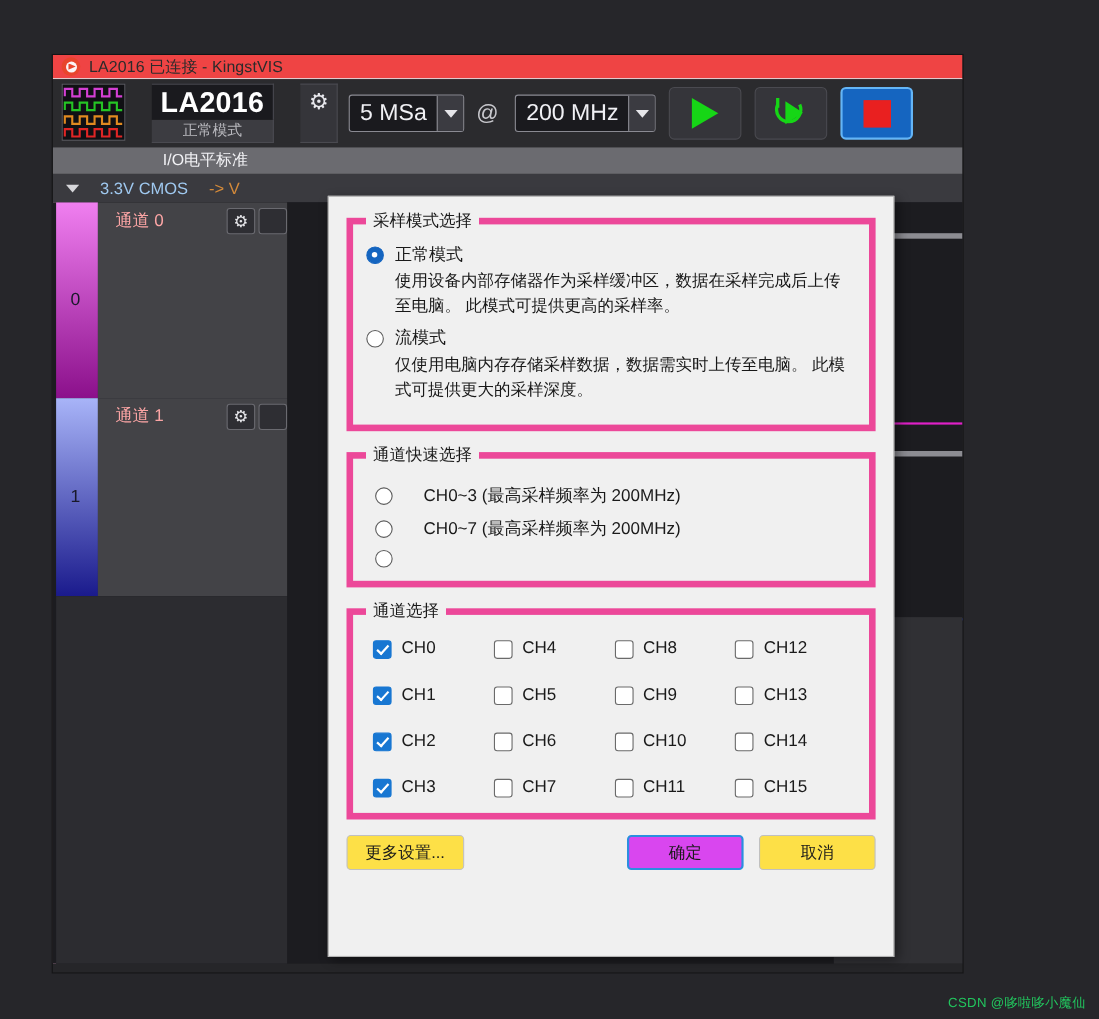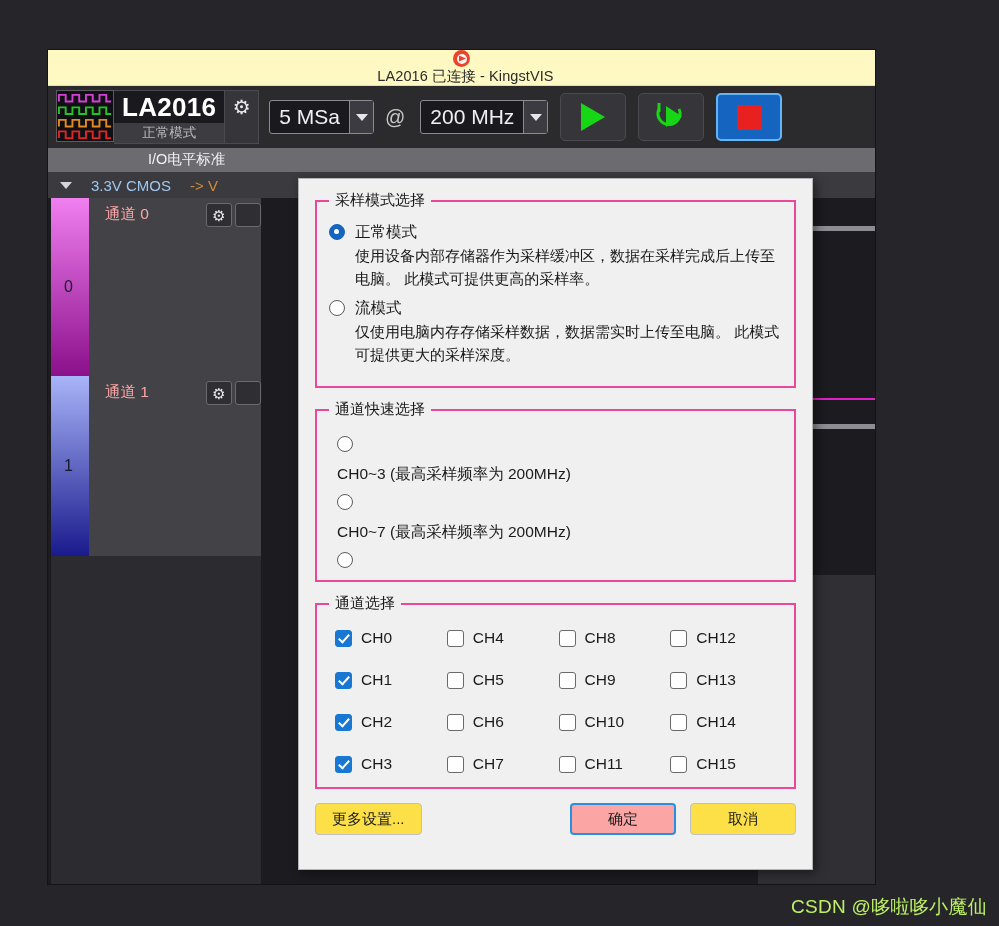--- a/index.html
+++ b/index.html
@@ -14,27 +14,26 @@
   
   .app-window {
     position: absolute;
     left: 48px; top: 50px;
     width: 827px; height: 834px;
     background: #262629;
     box-shadow: 0 0 0 1px #141416;
     overflow: hidden;
   }
   .titlebar {
-    height: 36px;
-    background: #fef9c3;
+    height: 22px;
+    background: #ef4444;
     border-bottom: 1px solid #e2d8da;
     display: flex; align-items: center;
     padding-left: 8px;
     box-sizing: border-box;
-    flex-direction: column;
   }
   .title-icon {
     width: 17px; height: 17px;
     border-radius: 50%;
     background: #e8452c;
     position: relative;
     margin-right: 8px;
     flex: 0 0 auto;
   }
   .title-icon::before {
@@ -66,20 +65,21 @@
     background: #2b2b2e;
     display: flex; align-items: center;
     padding: 0 8px;
     box-sizing: border-box;
     gap: 6px;
   }
   .device-block {
     display: flex;
     align-items: stretch;
     height: 54px;
+    gap: 24px;
   }
   .device-logo {
     width: 58px; height: 52px;
     background: #101014;
     border: 1px solid #5b5b60;
     box-sizing: border-box;
     display: block;
   }
   .device-namecol { display: flex; flex-direction: column; justify-content: space-between; }
   .device-name {
@@ -253,21 +253,21 @@
     width: 515px; height: 692px;
     background: #f0f0f0;
     border: 1px solid #b4b4b4;
     box-shadow: 3px 3px 10px rgba(0,0,0,0.45);
     box-sizing: border-box;
     padding: 12px 16px;
     font-size: 15px;
     color: #1a1a1a;
   }
   fieldset.group {
-    border: 2px solid #ec4899;
+    border: 6px solid #ec4899;
     margin: 0 0 12px 0;
     padding: 8px 12px 12px 12px;
     background: #f0f0f0;
   }
   fieldset.group > legend {
     padding: 0 6px;
     font-size: 15px;
     color: #1a1a1a;
   }
   .radio-row { display: flex; align-items: flex-start; gap: 10px; margin-top: 4px; }
@@ -290,21 +290,21 @@
     background: #ffffff;
   }
   .radio-label { font-size: 15.5px; line-height: 20px; }
   .desc {
     margin: 2px 0 8px 26px;
     font-size: 15px;
     line-height: 23px;
     color: #181818;
     max-width: 430px;
   }
-  .qsel-row { display: flex; gap: 12px; margin: 9px 0 0 8px; flex-direction: column; }
+  .qsel-row { display: flex; align-items: center; gap: 28px; margin: 9px 0 0 8px; }
   .qsel-row .radio { margin-top: 0; }
   .qsel-text { font-size: 15.5px; }
 
   .chk-grid {
     display: grid;
     grid-template-columns: repeat(4, 1fr);
     row-gap: 24px;
     margin: 8px 0 2px 6px;
   }
   .chk-cell { display: flex; align-items: center; gap: 9px; }
@@ -338,32 +338,32 @@
     border: 1px solid #c0c0c0;
     border-radius: 4px;
     background: #fde047;
     font-size: 15px;
     color: #1a1a1a;
     display: flex; align-items: center; justify-content: center;
     box-sizing: border-box;
     padding: 0 16px;
   }
   .btn.primary {
-    background: #fca5a5;
+    background: #d946ef;
     border: 2px solid #2a8fe0;
     min-width: 106px;
   }
   .btn.wide { min-width: 106px; }
   .spacer { flex: 1; }
 
   .watermark {
     position: absolute;
     right: 12px; bottom: 6px;
-    color: #bef264;
-    font-size: 19px;
+    color: #22c55e;
+    font-size: 12px;
     letter-spacing: 0.3px;
   }
 </style>
 </head>
 <body>
 
 <div id="root">
 
   <div class="app-window">
 

